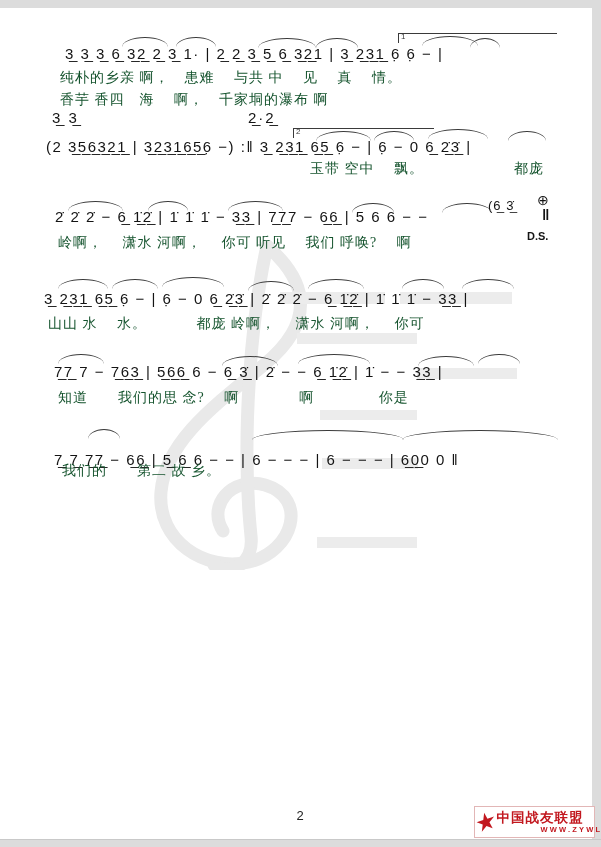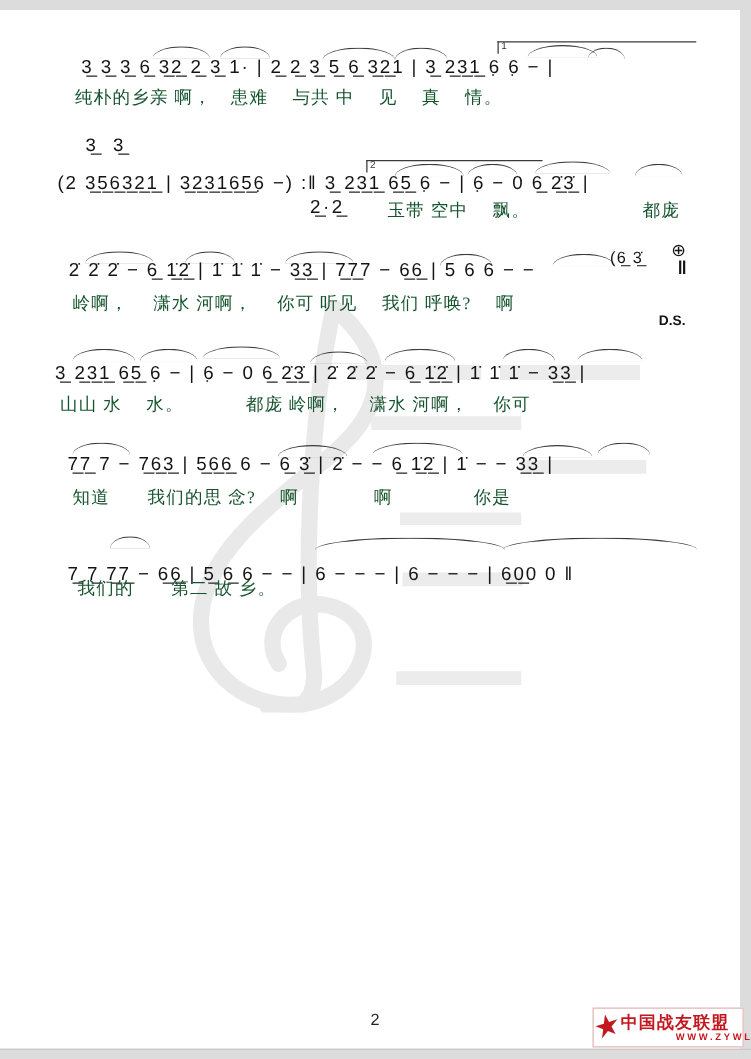--- a/index.html
+++ b/index.html
@@ -30,21 +30,21 @@
     border-radius:50% 50% 0 0 / 100% 100% 0 0;
   }
   .volta{
     position:absolute;height:9px;z-index:3;
     border-top:1px solid #3a3a3a;border-left:1px solid #3a3a3a;
   }
   .volta .vnum{position:absolute;left:2px;top:-2px;font-size:8px;color:#3a3a3a;font-family:"Liberation Sans",sans-serif;}
   .cue{position:absolute;font-size:13px;letter-spacing:1px;color:#141414;z-index:3;}
   .coda{position:absolute;font-size:14px;color:#141414;z-index:3;}
   .endbar{position:absolute;font-size:15px;font-weight:bold;color:#141414;z-index:3;}
-  .ds{position:absolute;font-size:11px;font-weight:bold;color:#141414;z-index:3;font-family:"Liberation Sans",sans-serif;margin-top:21px;}
+  .ds{position:absolute;font-size:11px;font-weight:bold;color:#141414;z-index:3;font-family:"Liberation Sans",sans-serif;}
   .pagenum{position:absolute;left:290px;top:800px;width:20px;text-align:center;font-size:13px;color:#222;z-index:3;}
   .wm-bar{position:absolute;background:#ececec;z-index:1;}
   .wm-svg{position:absolute;left:115px;top:232px;z-index:1;}
   .logo{
     position:absolute;left:474px;top:798px;width:121px;height:32px;z-index:4;
     background:#fff;border:1px solid #e2b6b6;
     display:flex;align-items:center;box-sizing:border-box;
   }
   .logo .star{
     width:30px;text-align:center;font-size:24px;line-height:30px;color:#c2181f;
@@ -111,22 +111,23 @@
   <i class="arc" style="left:298px;top:346px;width:72px;"></i>
   <i class="arc" style="left:418px;top:348px;width:56px;"></i>
   <i class="arc" style="left:478px;top:346px;width:42px;"></i>
 
   <i class="arc" style="left:88px;top:421px;width:32px;"></i>
   <i class="arc" style="left:252px;top:422px;width:152px;"></i>
   <i class="arc" style="left:402px;top:422px;width:156px;"></i>
 
   <div class="notes" style="left:65px;top:37px;">3̲ 3̲ 3̲ 6̲ 3̲2̲  2̲ 3̲ 1· | 2̲ 2̲ 3̲ 5̲ 6̲ 3̲2̲1 | 3̲ 2̲3̲1̲ 6̣ 6̣ − |</div>
   <div class="lyr" style="left:60px;top:61px;">纯朴的乡亲 啊，　患难　 与共 中　 见　 真　 情。</div>
-  <div class="pickup" style="left:68px;top:101px;font-family:Liberation Mono, monospace;">3̲ 3̲</div>
-  <div class="pickup" style="left:248px;top:101px;margin-top:48px;">2̲·2̲</div>
+  <div class="lyr" style="left:60px;top:83px;">香芋 香四　海　 啊，　千家垌的瀑布 啊</div>
+  <div class="pickup" style="left:52px;top:101px;">3̲ 3̲</div>
+  <div class="pickup" style="left:248px;top:101px;">2̲·2̲</div>
 
   <div class="notes" style="left:46px;top:130px;">(2 3̲5̲6̲3̲2̲1̲ | 3̲2̲3̲1̲6̲5̲6̣ −) :‖ 3̲ 2̲3̲1̲ 6̲5̲ 6̣ − | 6̣ − 0 6̲ 2̲̇3̲̇ |</div>
   <div class="lyr" style="left:310px;top:152px;">玉带 空中　 飘。　　　　　　都庞</div>
 
   <div class="notes" style="left:55px;top:200px;">2̇ 2̇ 2̇ − 6̲ 1̲̇2̲̇ | 1̇ 1̇ 1̇ − 3̲3̲ | 7̲7̲7 − 6̲6̲ | 5 6 6 − −</div>
   <div class="cue" style="left:488px;top:190px;">(6̲ 3̲̇</div>
   <div class="coda" style="left:537px;top:184px;">⊕</div>
   <div class="endbar" style="left:542px;top:198px;">‖</div>
   <div class="ds" style="left:527px;top:222px;">D.S.</div>
   <div class="lyr" style="left:58px;top:226px;">岭啊，　 潇水 河啊，　 你可 听见　 我们 呼唤?　 啊</div>

